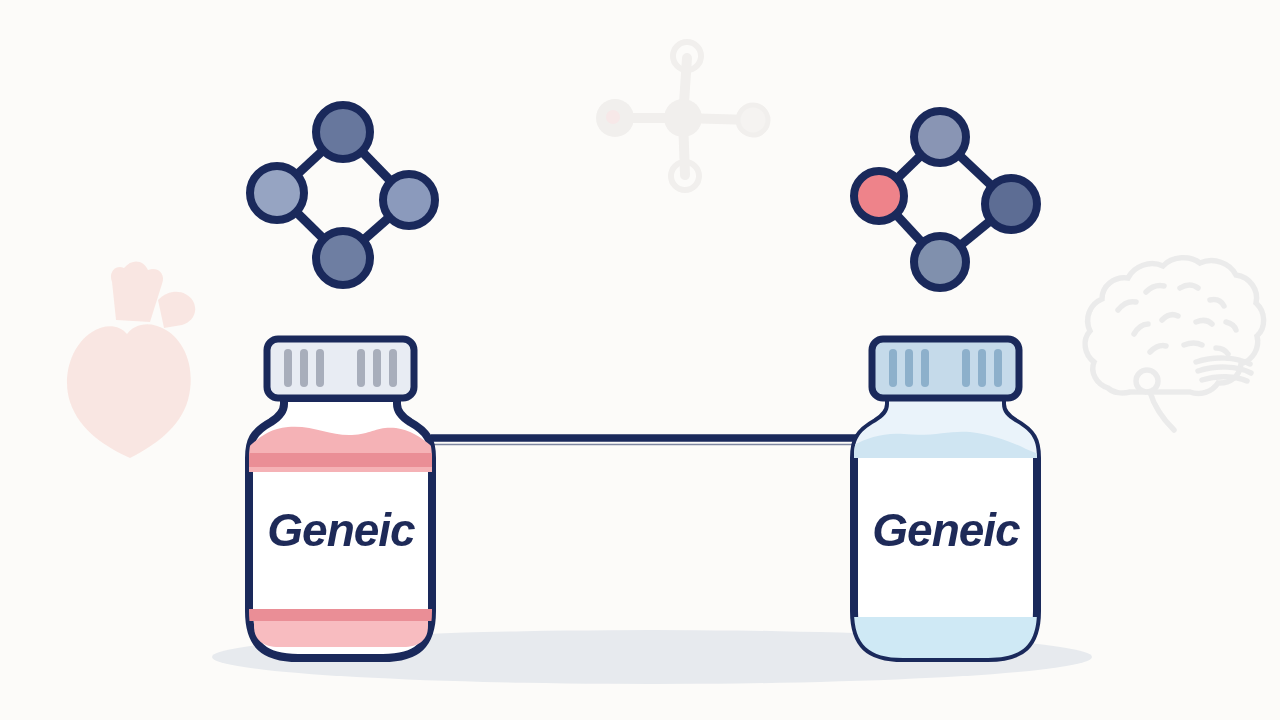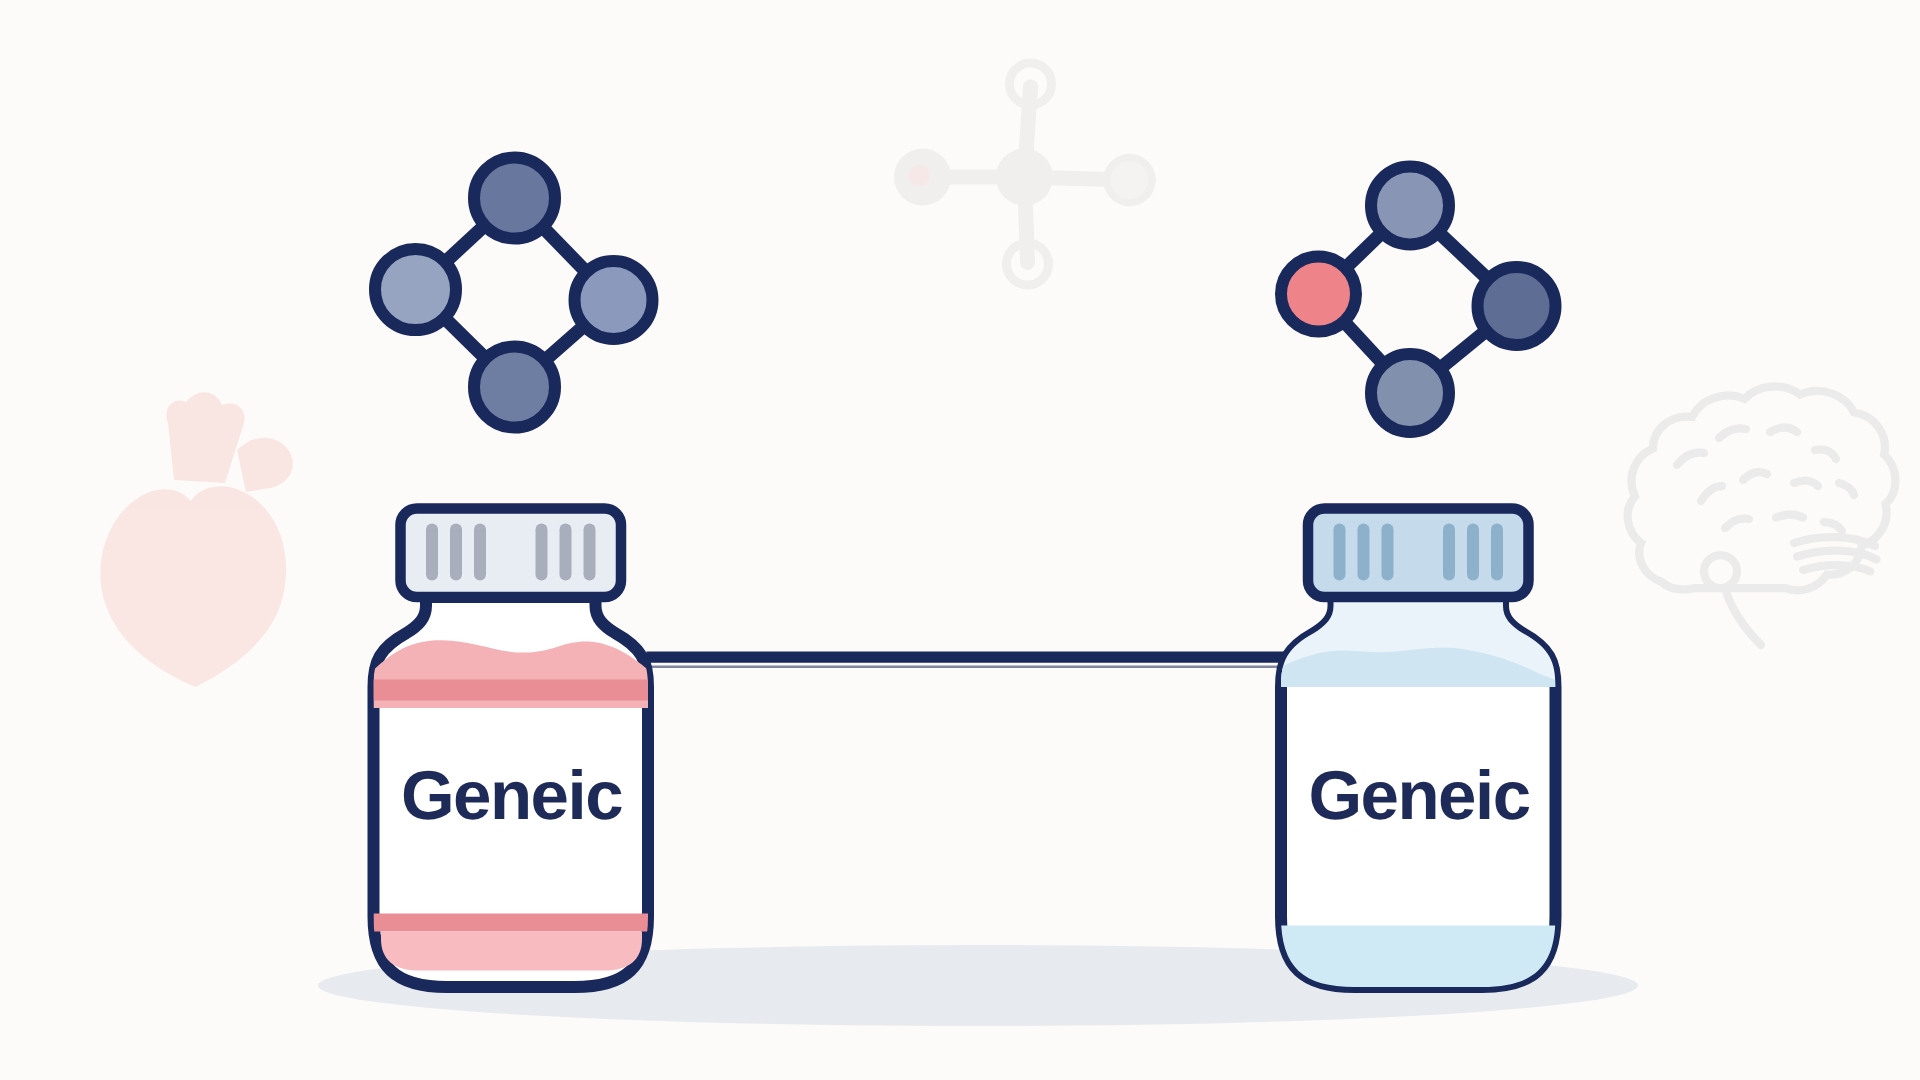--- a/index.html
+++ b/index.html
@@ -1,17 +1,17 @@
 <!DOCTYPE html>
 <html><head>
 <meta charset="utf-8">
 <style>
   html,body{margin:0;padding:0;}
   body{font-family:"Liberation Sans", sans-serif;}
-  .canvas{position:relative;width:1280px;height:720px;overflow:hidden;background:#fcfbf9;}
+  .canvas{position:relative;width:1280px;height:720px;overflow:hidden;background:#fcfbf9;font-style:italic;}
   svg{display:block;}
   .navy{stroke:#1a295b;}
   .bottle-label{
     font-family:"Liberation Sans","DejaVu Sans",sans-serif;
     font-size:46px;
     font-weight:700;
     letter-spacing:-1px;
     text-anchor:middle;
   }
 </style>

